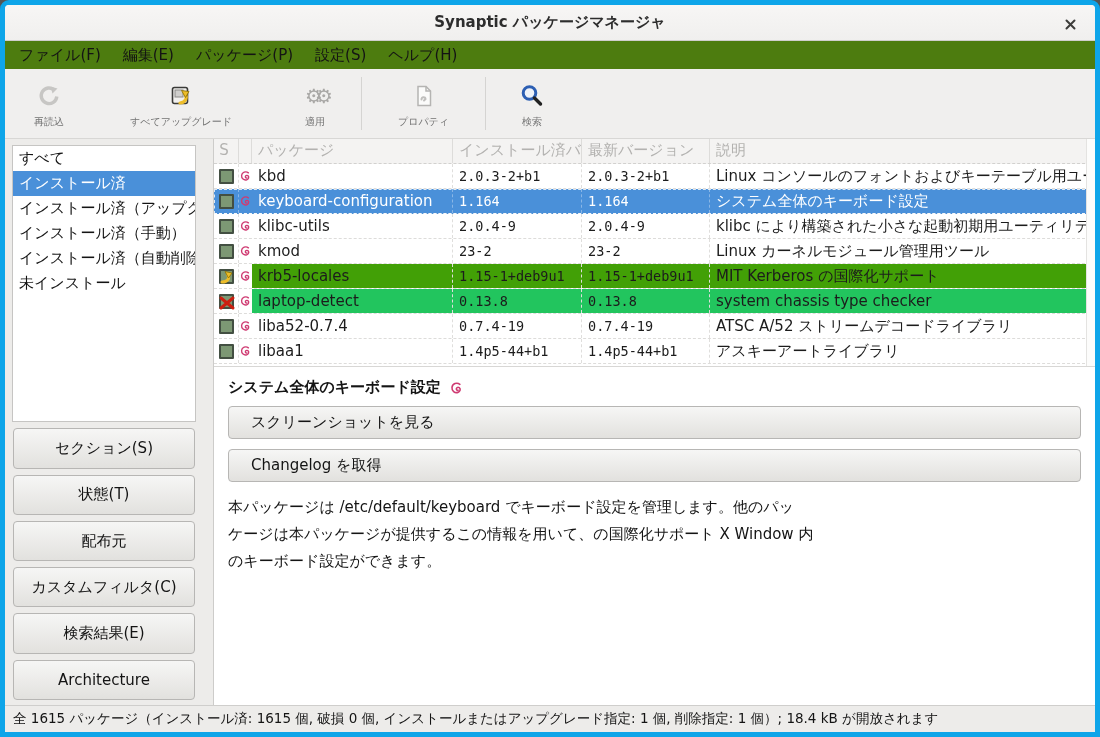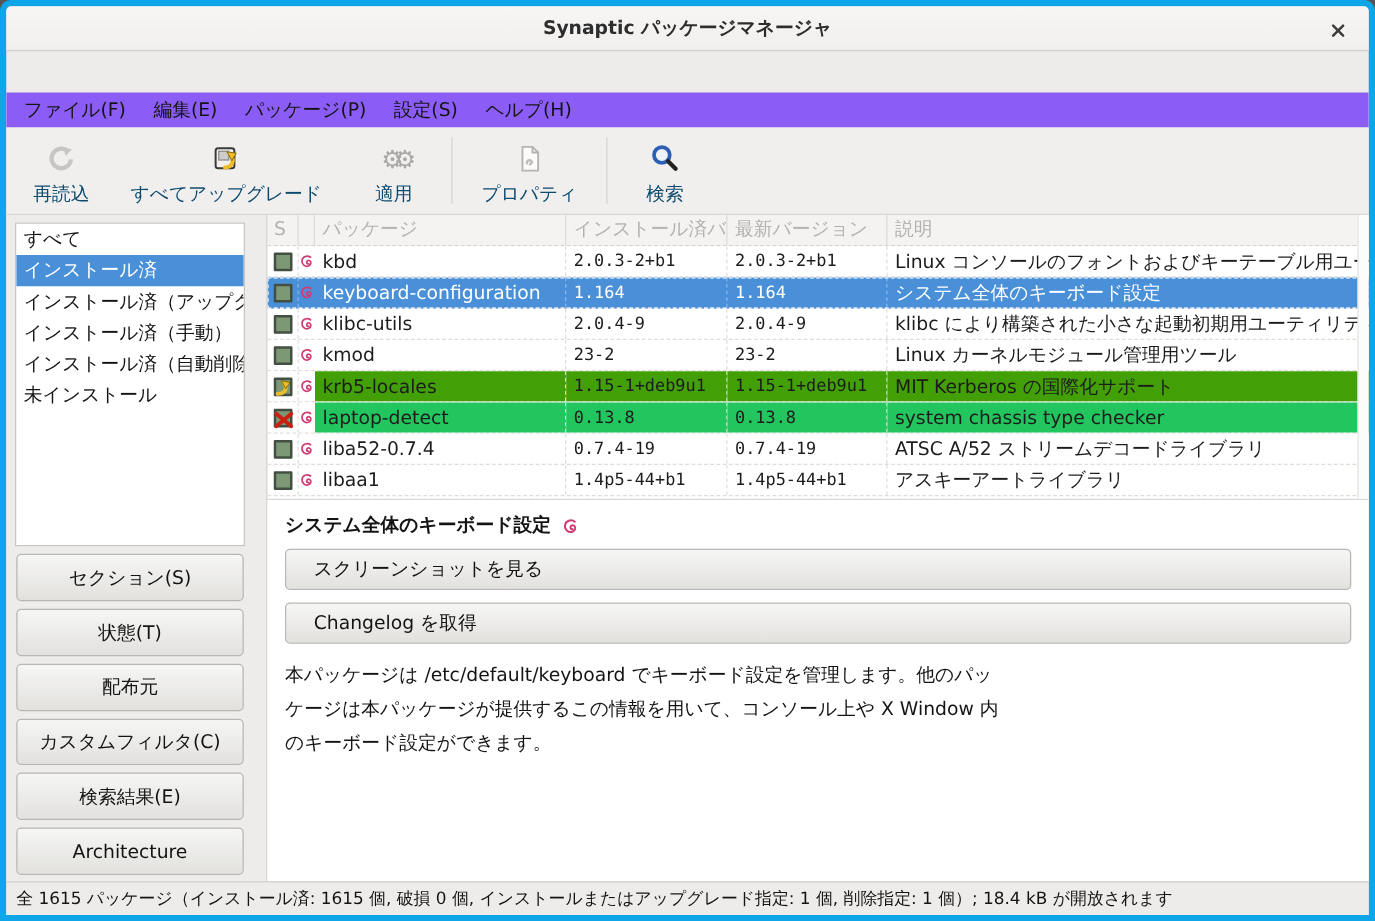--- a/index.html
+++ b/index.html
@@ -11,29 +11,29 @@
 
   
   .titlebar { height:36px; flex:0 0 36px; background:linear-gradient(#f7f6f5,#f0efee);
               border-bottom:1px solid #cfcecc; display:flex; align-items:center; position:relative; }
   .title { flex:1; text-align:center; font-weight:bold; color:#2d2d2d; }
   .close-btn { position:absolute; right:14px; top:8px; width:22px; height:22px; display:flex;
                align-items:center; justify-content:center; color:#3a3a38; cursor:default; }
   .close-btn svg { display:block; }
 
   
-  .menubar { height:28px; flex:0 0 28px; background:#8b5cf6; display:flex; align-items:stretch; padding-left:3px;margin-top:33px; }
+  .menubar { height:28px; flex:0 0 28px; background:#4d7c0f; display:flex; align-items:stretch; padding-left:3px; }
   .menu-item { padding:0 11px; display:flex; align-items:center; color:#141414; }
 
   
   .toolbar { height:70px; flex:0 0 70px; background:#f0efee; border-bottom:1px solid #d8d7d5;
              display:flex; align-items:stretch; }
   .tool-btn { display:flex; flex-direction:column; align-items:center; justify-content:center; gap:5px; padding-top:4px; }
   .tool-btn .ticon { height:28px; display:flex; align-items:center; justify-content:center; }
-  .tool-btn .tlabel { font-size:15px; color:#0c4a6e; }
+  .tool-btn .tlabel { font-size:10px; color:#737373; }
   .tb-reload { width:88px; } .tb-upgrade { width:176px;text-align:right; } .tb-apply { width:92px; }
   .tb-props { width:123px; } .tb-search { width:92px; }
   .tool-sep { width:1px; background:#d5d4d2; margin:8px 0; }
   .gears { color:#a9a8a6; font-size:20px; letter-spacing:-8px; }
 
   
   .main { flex:1; display:flex; min-height:0; }
 
   
   .sidebar { width:208px; flex:0 0 208px; background:#edecea; display:flex; flex-direction:column; padding:6px 17px 5px 7px; }
@@ -344,21 +344,21 @@
           <svg width="15" height="16" viewBox="0 0 16 16">
               <use href="#debian-swirl"></use>
             </svg>
         </div>
         <div class="det-buttons">
           <div class="det-btn">スクリーンショットを見る</div>
           <div class="det-btn">Changelog を取得</div>
         </div>
         <div class="det-text">
           <div>本パッケージは /etc/default/keyboard でキーボード設定を管理します。他のパッ</div>
-          <div>ケージは本パッケージが提供するこの情報を用いて、コンソール上や X Window 内</div>
+          <div>ケージは本パッケージが提供するこの情報を用いて、の国際化サポート X Window 内</div>
           <div>のキーボード設定ができます。</div>
         </div>
       </div>
     </div>
   </div>
 
   <div class="statusbar">
     <span>全 1615 パッケージ（インストール済: 1615 個, 破損 0 個, インストールまたはアップグレード指定: 1 個, 削除指定: 1 個）; 18.4 kB が開放されます</span>
   </div>
 

